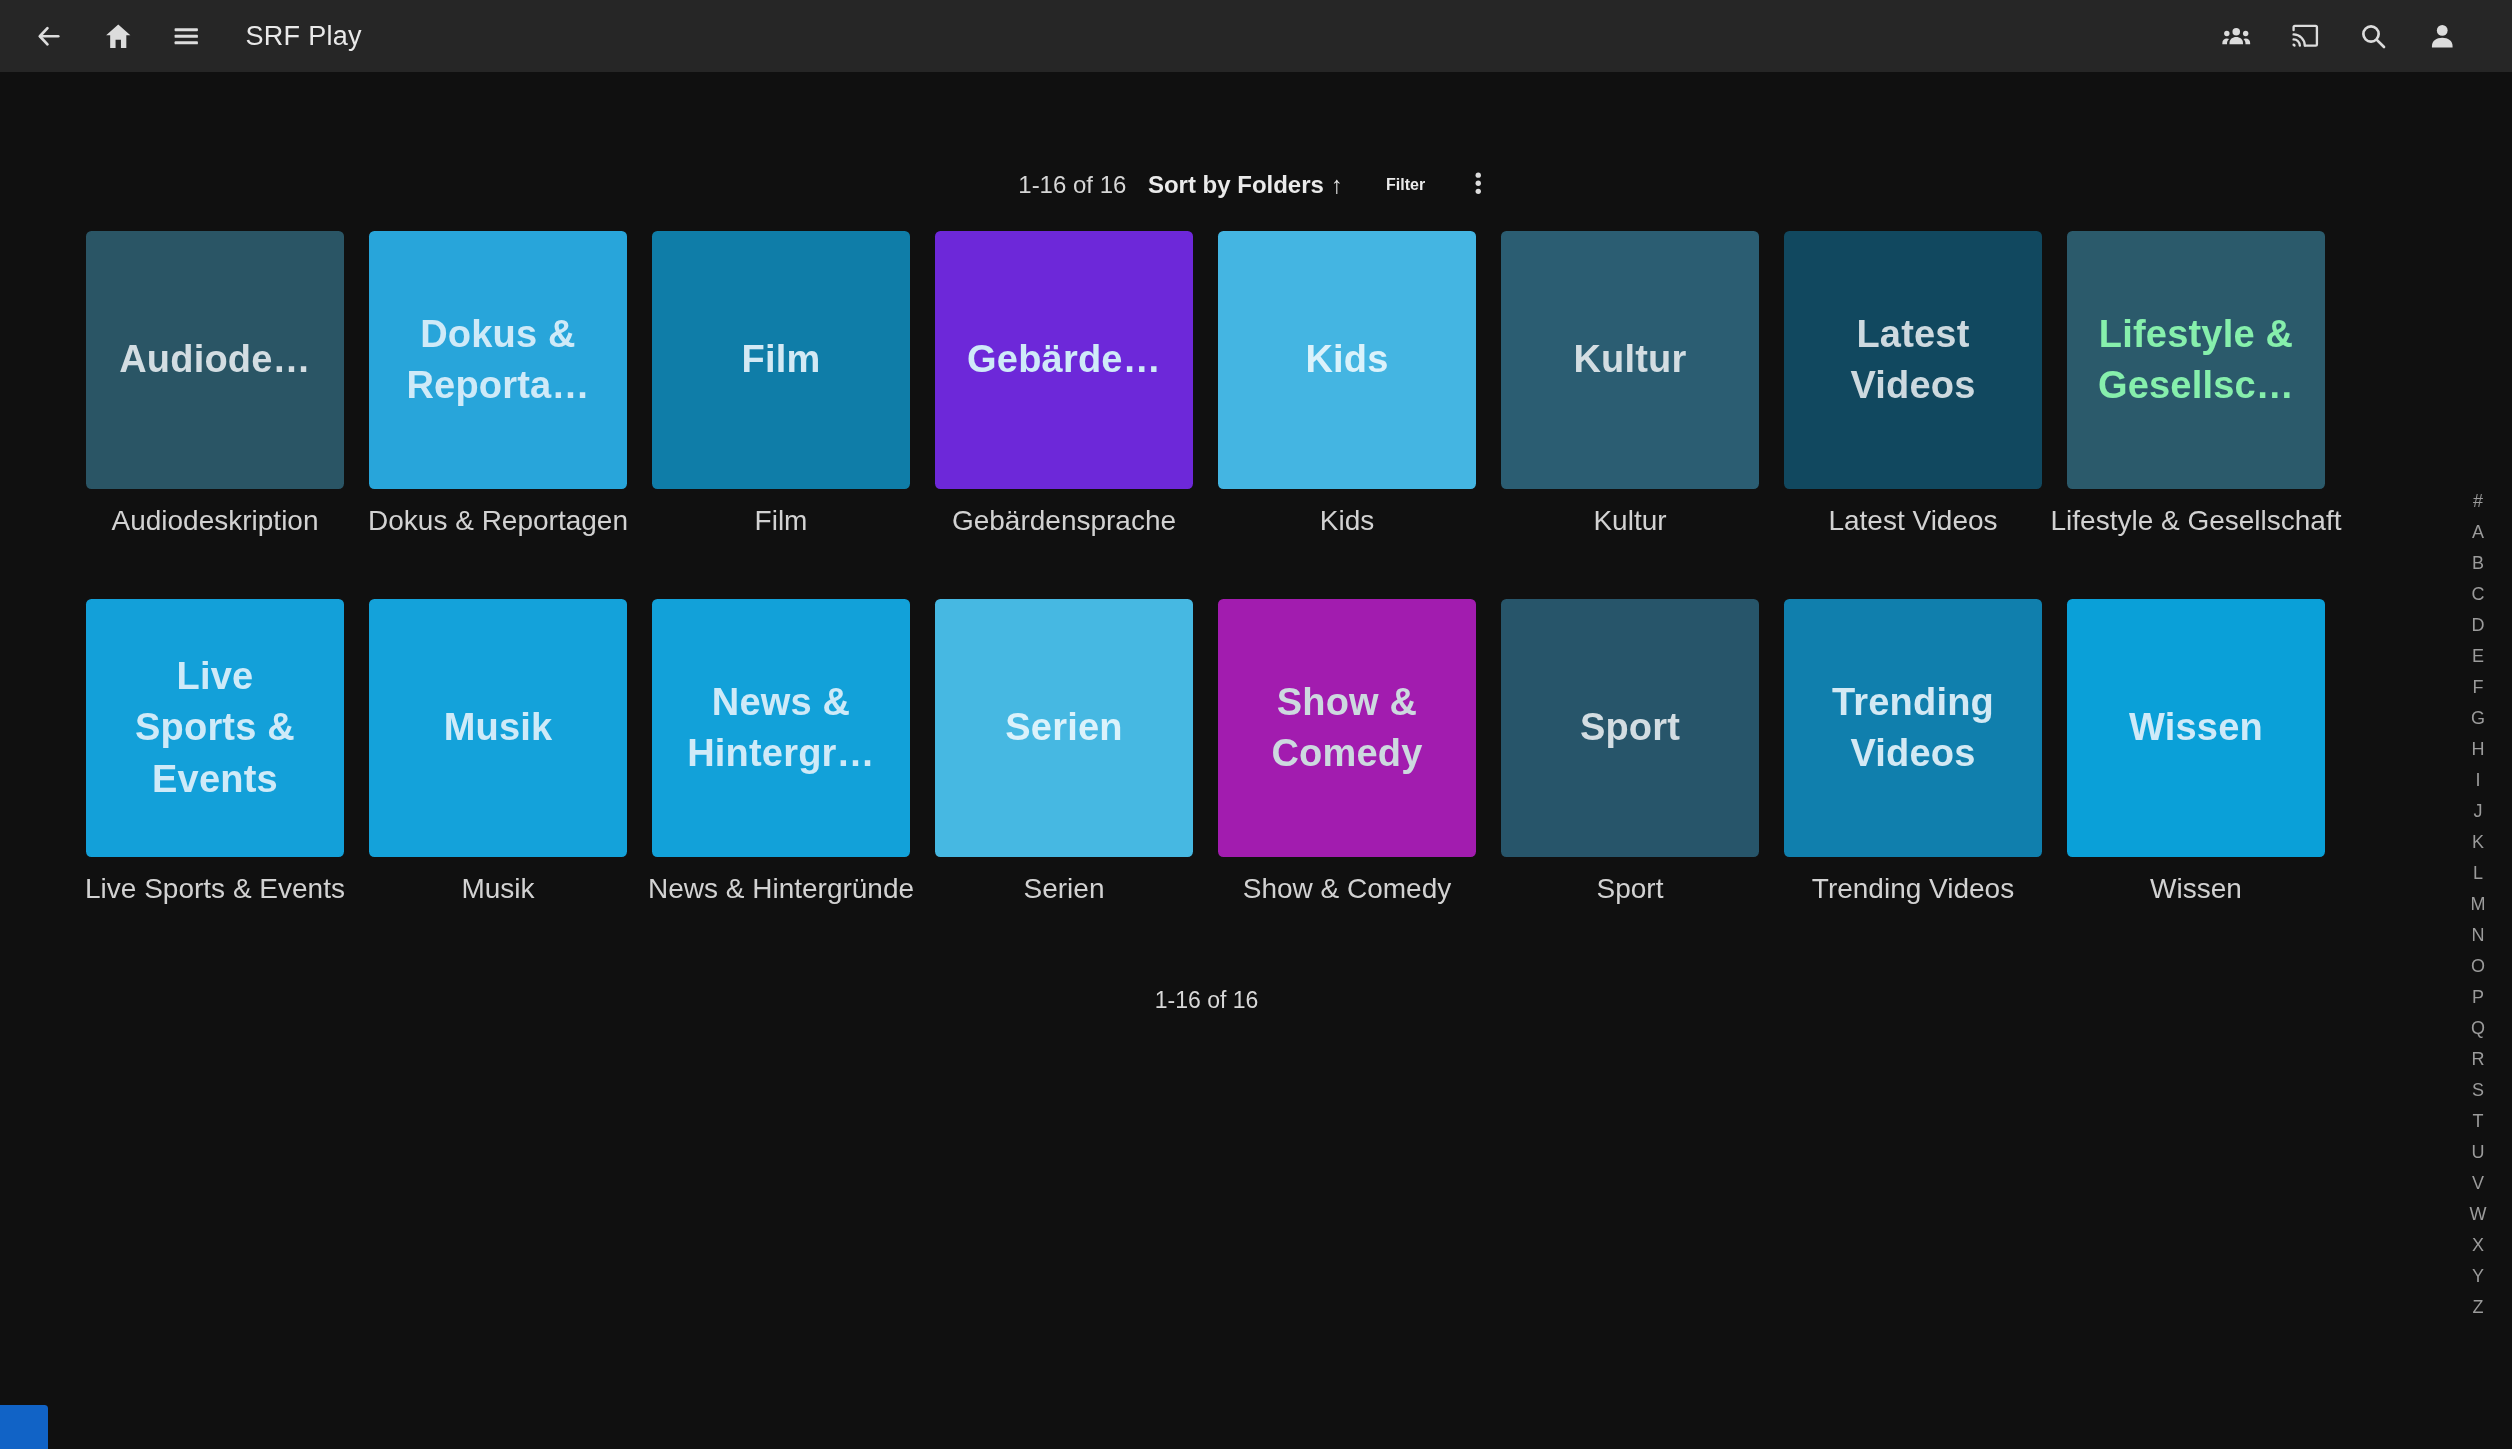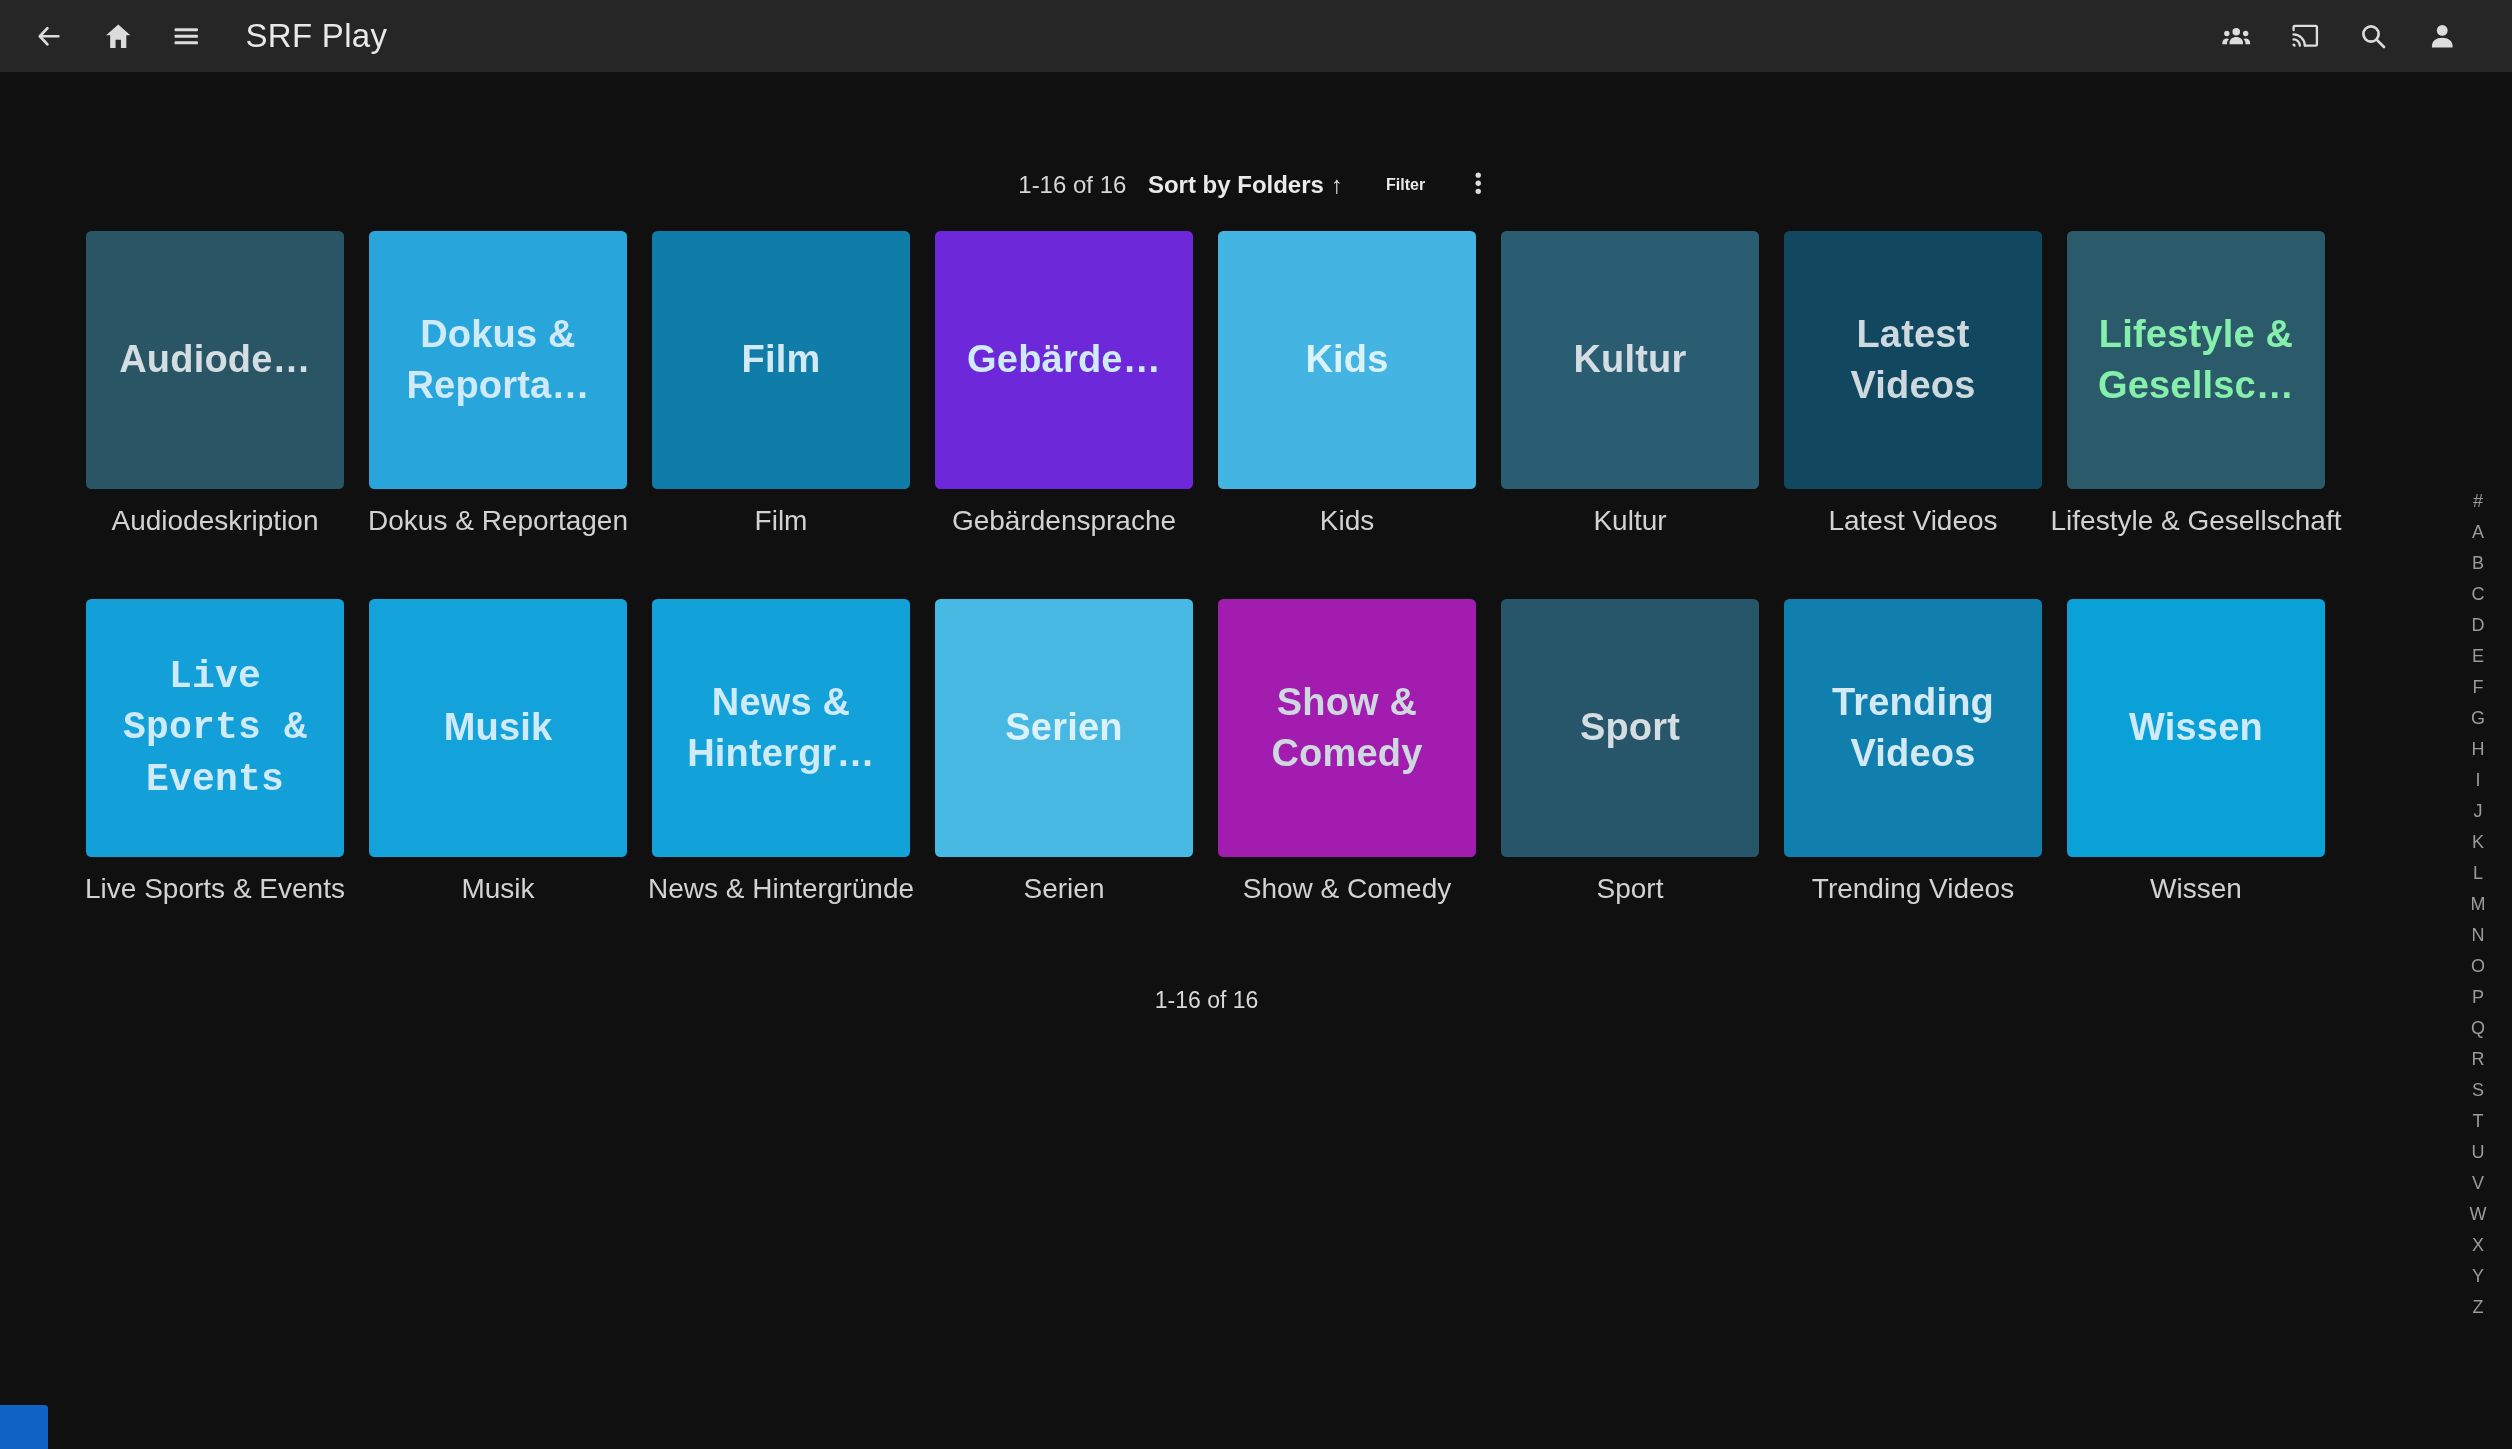--- a/index.html
+++ b/index.html
@@ -14,21 +14,21 @@
     padding:0 36px 0 34px;box-sizing:border-box;justify-content:space-between;
   }
   .header-left,.header-right{display:flex;align-items:center;}
   .icon-btn{
     width:30.5px;height:30.5px;display:flex;align-items:center;justify-content:center;
     margin:0 19px;cursor:pointer;flex:none;
   }
   .header-left .icon-btn:first-child{margin-left:0;}
   .icon-btn svg{width:30.5px;height:30.5px;display:block;}
   .app-title{
-    color:#e9e9e9;font-size:33px;margin-left:25px;letter-spacing:0.3px;
+    color:#e9e9e9;font-size:27px;margin-left:25px;letter-spacing:0.3px;
   }
   
   .toolbar{
     margin-top:95px;height:36px;display:flex;align-items:center;justify-content:center;
     gap:0;color:#dedede;
   }
   .toolbar .count{font-size:24px;color:#d6d6d6;font-weight:400;}
   .toolbar .sort-btn{font-size:24px;font-weight:700;color:#eaeaea;margin-left:21.5px;cursor:pointer;display:flex;align-items:center;gap:7.2px;}
   .toolbar .sort-arrow{font-size:24px;font-weight:700;}
   .toolbar .filter-btn{font-size:16px;font-weight:700;color:#eaeaea;margin-left:43px;cursor:pointer;}
@@ -221,21 +221,21 @@
   <div class="cell">
     <div class="card" style="background: rgb(43, 90, 107);">
       <div class="card-title" style="color: #86efac;">Lifestyle &amp;
 Gesellsc…</div>
     </div>
     <div class="cell-label">Lifestyle &amp; Gesellschaft</div>
   </div>
 
   <div class="cell">
     <div class="card" style="background: rgb(19, 160, 217);">
-      <div class="card-title" style="color: rgb(207, 234, 248); font-family: Liberation Mono, monospace;">Live
+      <div class="card-title" style="color: rgb(207, 234, 248);">Live
 Sports &amp;
 Events</div>
     </div>
     <div class="cell-label">Live Sports &amp; Events</div>
   </div>
 
   <div class="cell">
     <div class="card" style="background: rgb(20, 162, 218);">
       <div class="card-title" style="color: rgb(207, 234, 248);">Musik</div>
     </div>

